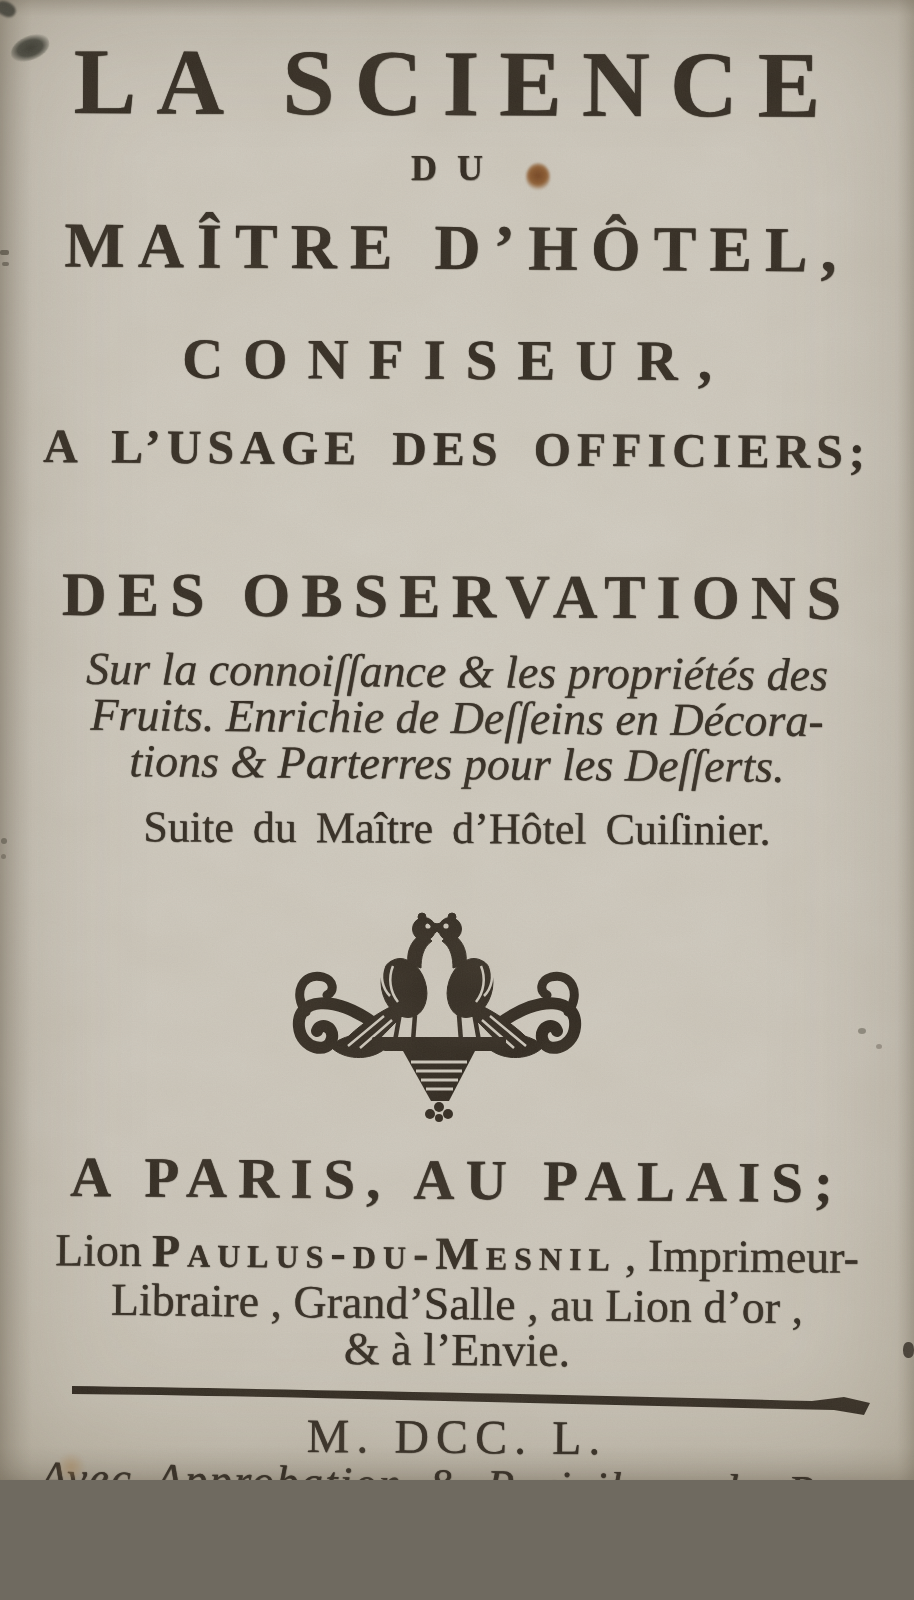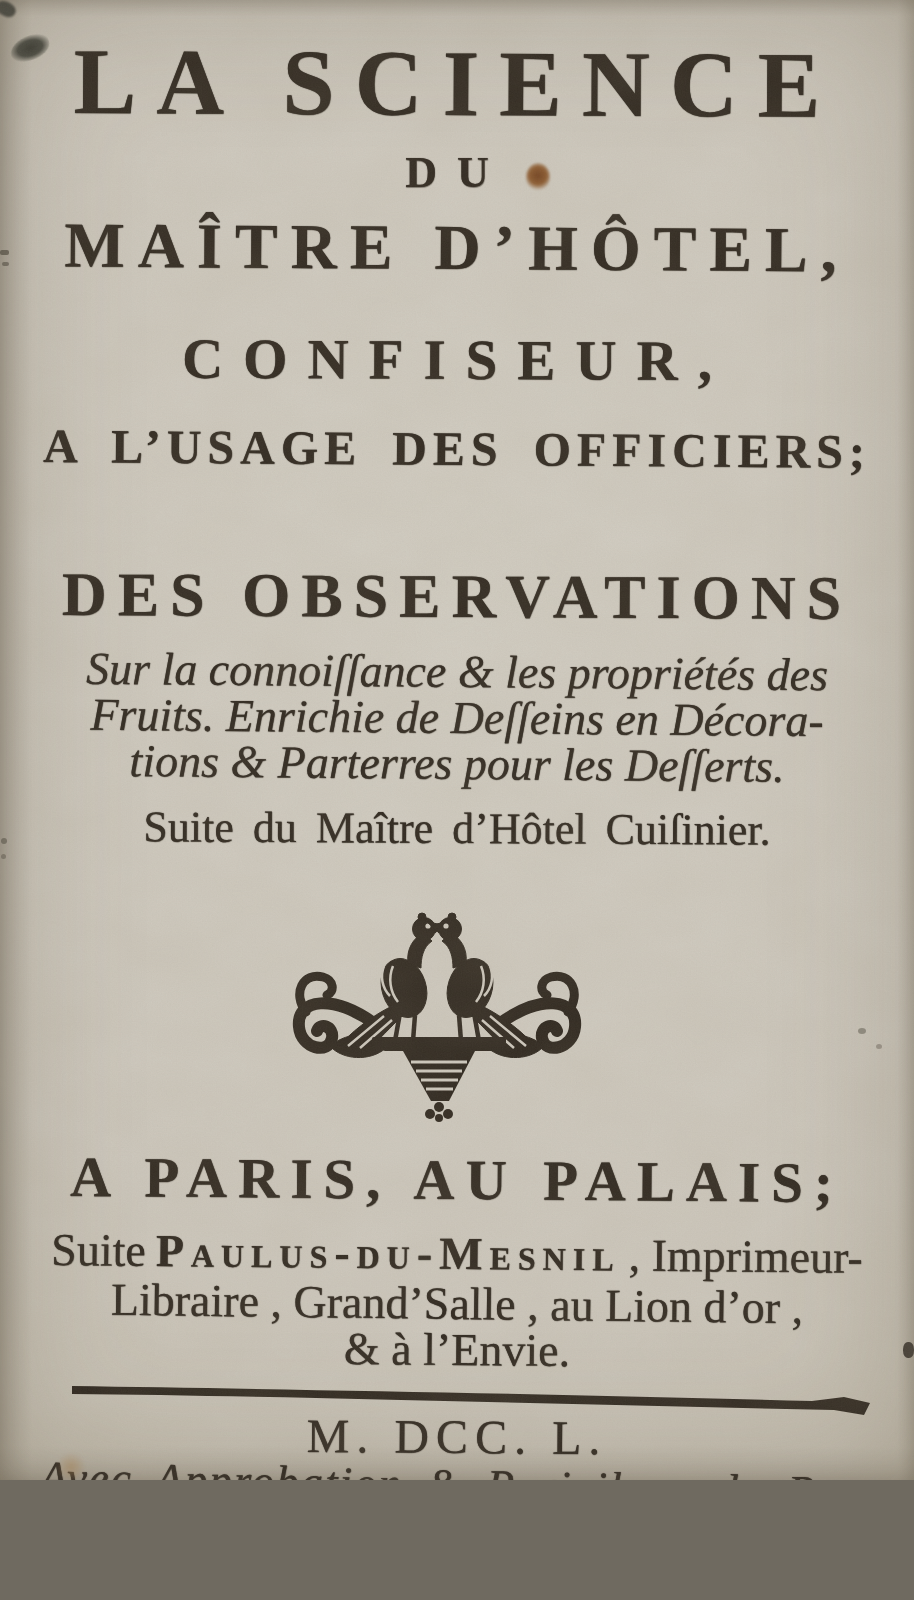--- a/index.html
+++ b/index.html
@@ -15,21 +15,21 @@
       radial-gradient(ellipse 120% 90% at 50% 40%, #d7d3c9 0%, #d2cdc3 55%, #c8c2b4 82%, #b9b2a2 100%);
     box-shadow: inset 0 0 140px rgba(88,78,60,0.30), inset 0 0 18px rgba(70,60,45,0.25);
   }
   .texture{position:absolute;left:0;top:0;pointer-events:none;}
   .line{
     position:absolute;left:0;width:100%;text-align:center;
     white-space:nowrap;line-height:1.05;
     text-shadow:0 0 1px rgba(30,24,18,0.75), 0.4px 0.5px 0.8px rgba(38,31,23,0.45);
   }
   .t-science {top:34px;  font-size:94px; letter-spacing:20px; font-weight:bold; transform:rotate(0.3deg);}
-  .t-du      {top:150px; font-size:44px; letter-spacing:20px; font-weight:bold;}
+  .t-du      {top:150px; font-size:36px; letter-spacing:20px; font-weight:bold;}
   .t-maitre  {top:214px; font-size:64px; letter-spacing:13px; font-weight:bold; transform:rotate(0.35deg);}
   .t-confiseur{top:330px;font-size:57px; letter-spacing:20px; font-weight:bold; transform:rotate(0.25deg);}
   .t-usage   {top:424px; font-size:48px; letter-spacing:6px; word-spacing:12px; font-weight:bold; transform:rotate(0.4deg);}
   .t-avec    {top:497px; font-size:40px; letter-spacing:26px; font-style:italic;}
   .t-observ  {top:564px; font-size:62px; letter-spacing:11px; font-weight:bold; transform:rotate(0.3deg);}
   .t-desc    {font-size:46px; font-style:italic; transform:rotate(0.5deg);}
   .d1{top:648px;} .d2{top:694px;} .d3{top:740px;}
   .t-suite   {top:806px; font-size:44px; word-spacing:8px; transform:rotate(0.3deg);}
   .t-paris   {top:1150px;font-size:57px; letter-spacing:11px; font-weight:bold; transform:rotate(0.45deg);}
   .t-chez    {top:1230px;font-size:46px; transform:rotate(0.55deg);}
@@ -100,21 +100,21 @@
       <path d="M131,151 L203,151 L177,201 L159,201 Z"></path>
       <path d="M139,162 h56 M144,171 h46 M149,180 h37 M154,189 h27" style="fill:none;stroke:var(--paper)" stroke-width="3"></path>
       <circle cx="167" cy="207" r="5"></circle>
         <circle cx="158" cy="214" r="5"></circle>
       <circle cx="176" cy="214" r="5"></circle>
         <circle cx="167" cy="218" r="4"></circle>
     </g>
   </svg>
 
   <div class="line t-paris">A PARIS, AU PALAIS;</div>
-  <div class="line t-chez"><span>Suite</span><span class="publisher">Paulus-du-Mesnil</span><span>, Imprimeur-</span></div>
+  <div class="line t-chez"><span>Lion</span><span class="publisher">Paulus-du-Mesnil</span><span>, Imprimeur-</span></div>
   <div class="line t-libraire">Libraire , Grand’Salle , au Lion d’or ,</div>
   <div class="line t-envie">&amp; à l’Envie.</div>
 
   <svg class="rule" width="818" height="42" viewBox="0 0 818 42" aria-hidden="true">
     <path style="fill:var(--ink)" d="M6,8 C220,11 520,17 746,23 L778,19 L804,25 L798,37 L768,32 C520,27 220,18 6,16 Z"></path>
   </svg>
 
   <div class="line t-date">M. DCC. L.</div>
   <div class="line t-priv">Avec Approbation &amp; P rivilege du Roy.</div>
 

